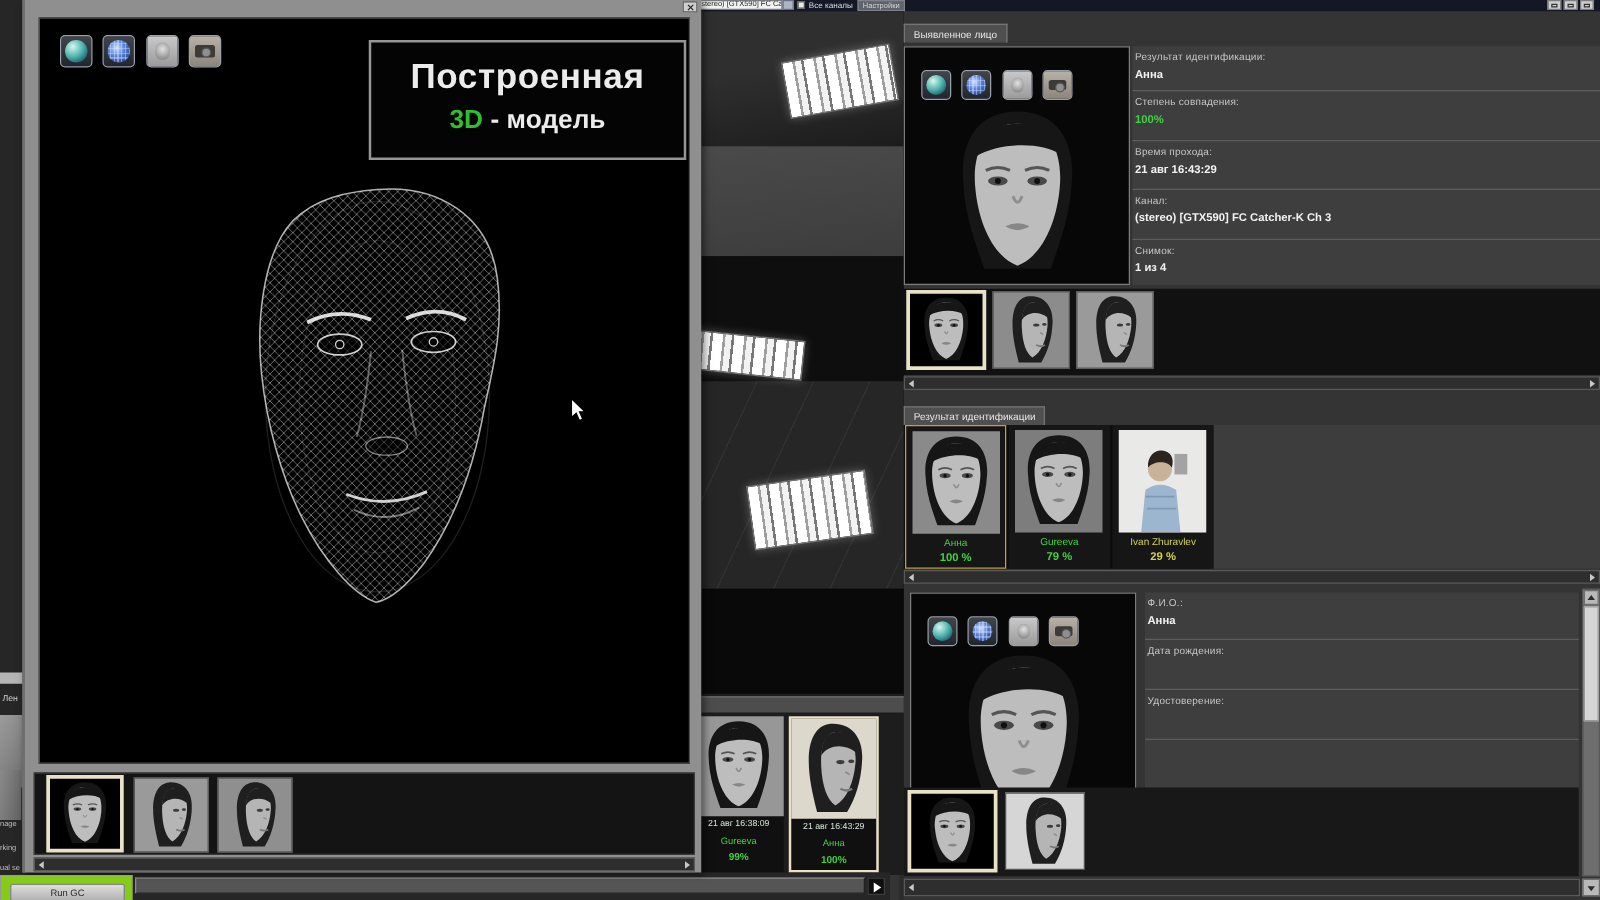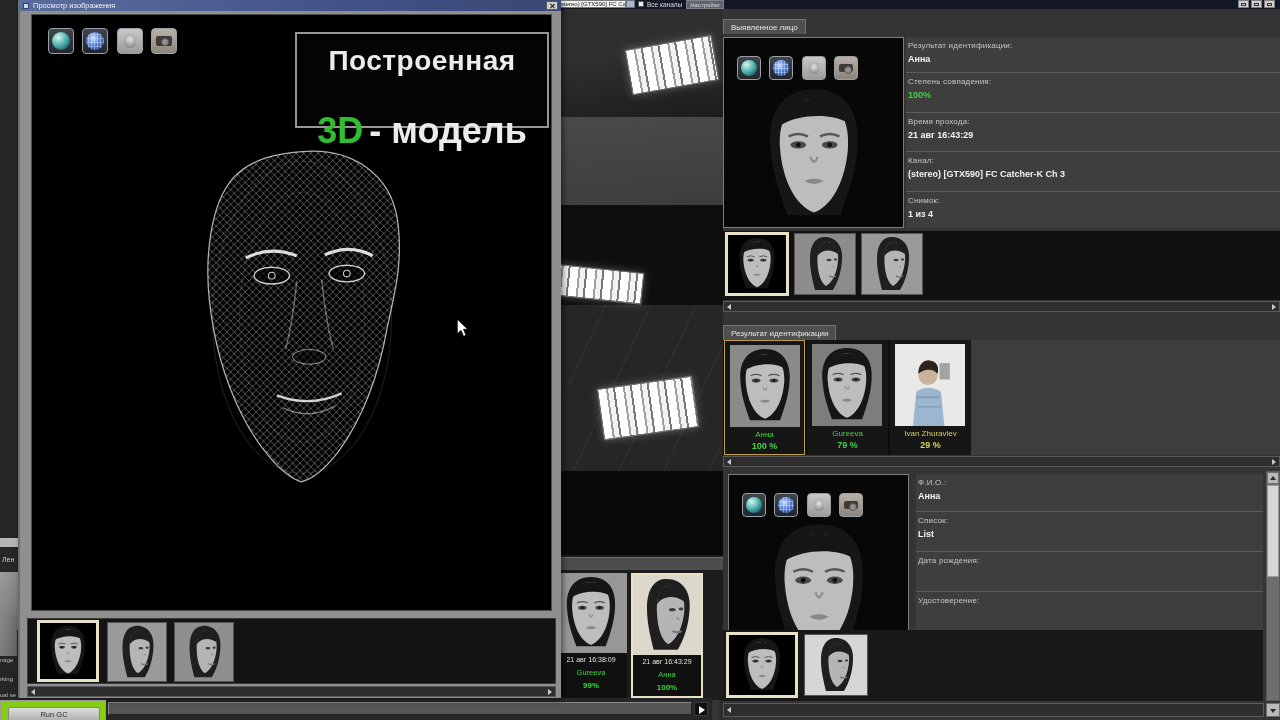--- a/index.html
+++ b/index.html
@@ -115,21 +115,21 @@
   #viewer-title-text{font-size:7.5px;color:#eef0f6;white-space:nowrap;}
   #viewer-close{position:absolute;right:3px;top:1px;width:12px;height:9px;background:#cfcfcf;border:1px solid #5a5a5a;}
   #viewer-close::before,#viewer-close::after{content:"";position:absolute;left:5px;top:1px;width:1px;height:6px;background:#222;}
   #viewer-close::before{transform:rotate(45deg);} #viewer-close::after{transform:rotate(-45deg);}
   #viewer-canvas{position:absolute;left:11px;top:14px;width:521px;height:597px;background:#000;border:1px solid #4e4e4e;}
   #viewer-icons{position:absolute;left:16px;top:13px;}
   #viewer-icons .tb-icon{width:26px;height:26px;}
   #overlay-label{position:absolute;left:263px;top:17px;width:254px;height:96px;background:#040404;
                  border:2px solid #969696;text-align:center;padding-top:10px;}
   #overlay-label .l1{font-size:28px;font-weight:bold;color:#ececec;line-height:34px;letter-spacing:.5px;}
-  #overlay-label .l2{font-size:36px;font-weight:bold;line-height:36px;margin-top:35px;}
+  #overlay-label .l2{font-size:21px;font-weight:bold;line-height:36px;}
   #overlay-label .g{color:#2fbe2f;} #overlay-label .w{color:#ececec;margin-left:6px;font-weight:bold;}
   #wire-wrap{position:absolute;left:85px;top:120px;width:370px;height:375px;}
   #cursor-wrap{position:absolute;left:424px;top:303px;width:13px;height:20px;}
   #viewer-thumbs{position:absolute;left:7px;top:618px;width:529px;height:66px;background:#141414;border:1px solid #3a3a3a;}
   #viewer-scroll{position:absolute;left:7px;top:686px;width:529px;height:11px;}
 
   
   .divider-v{left:719px;top:9px;width:4px;height:711px;background:#2c2c2c;}
 
   #tab-detected{left:723px;top:19px;}
@@ -265,24 +265,20 @@
   </div>
 
   <div class="abs" id="bottom-strip">
     <div id="long-track"></div>
     <div id="long-arrow">
         <span class="tri tri-r"></span>
       </div>
   </div>
 
   <div class="abs" id="viewer">
-    <div id="viewer-title">
-      <span class="ticon"></span>
-      <span id="viewer-title-text">Просмотр изображения</span>
-    </div>
     <div id="viewer-close"></div>
     <div id="viewer-canvas">
       <div id="viewer-icons">
         <span class="tb-icon globe-teal"></span>
         <span class="tb-icon globe-wire"></span>
         <span class="tb-icon face-gray"></span>
         <span class="tb-icon camera"></span>
       </div>
       <div id="overlay-label">
         <div class="l1">Построенная</div>
@@ -447,24 +443,20 @@
           <use href="#face-front"></use>
         </svg>
     </div>
   </div>
   <div class="abs" id="person-fields" style="display:flex;flex-direction:column">
     <div class="field-row" style="height:38px">
       <div class="field-label">Ф.И.О.:</div>
       <div class="field-value">Анна</div>
     </div>
     <div class="field-row" style="height:40px">
-      <div class="field-label">Список:</div>
-      <div class="field-value">List</div>
-    </div>
-    <div class="field-row" style="height:40px">
       <div class="field-label">Дата рождения:</div>
       <div class="field-value"></div>
     </div>
     <div class="field-row" style="height:40px">
       <div class="field-label">Удостоверение:</div>
       <div class="field-value"></div>
     </div>
   </div>
   <div class="abs vscroll" id="person-vscroll">
     <div class="sq-btn" style="position:absolute;left:0;top:0;width:12px;height:12px">

